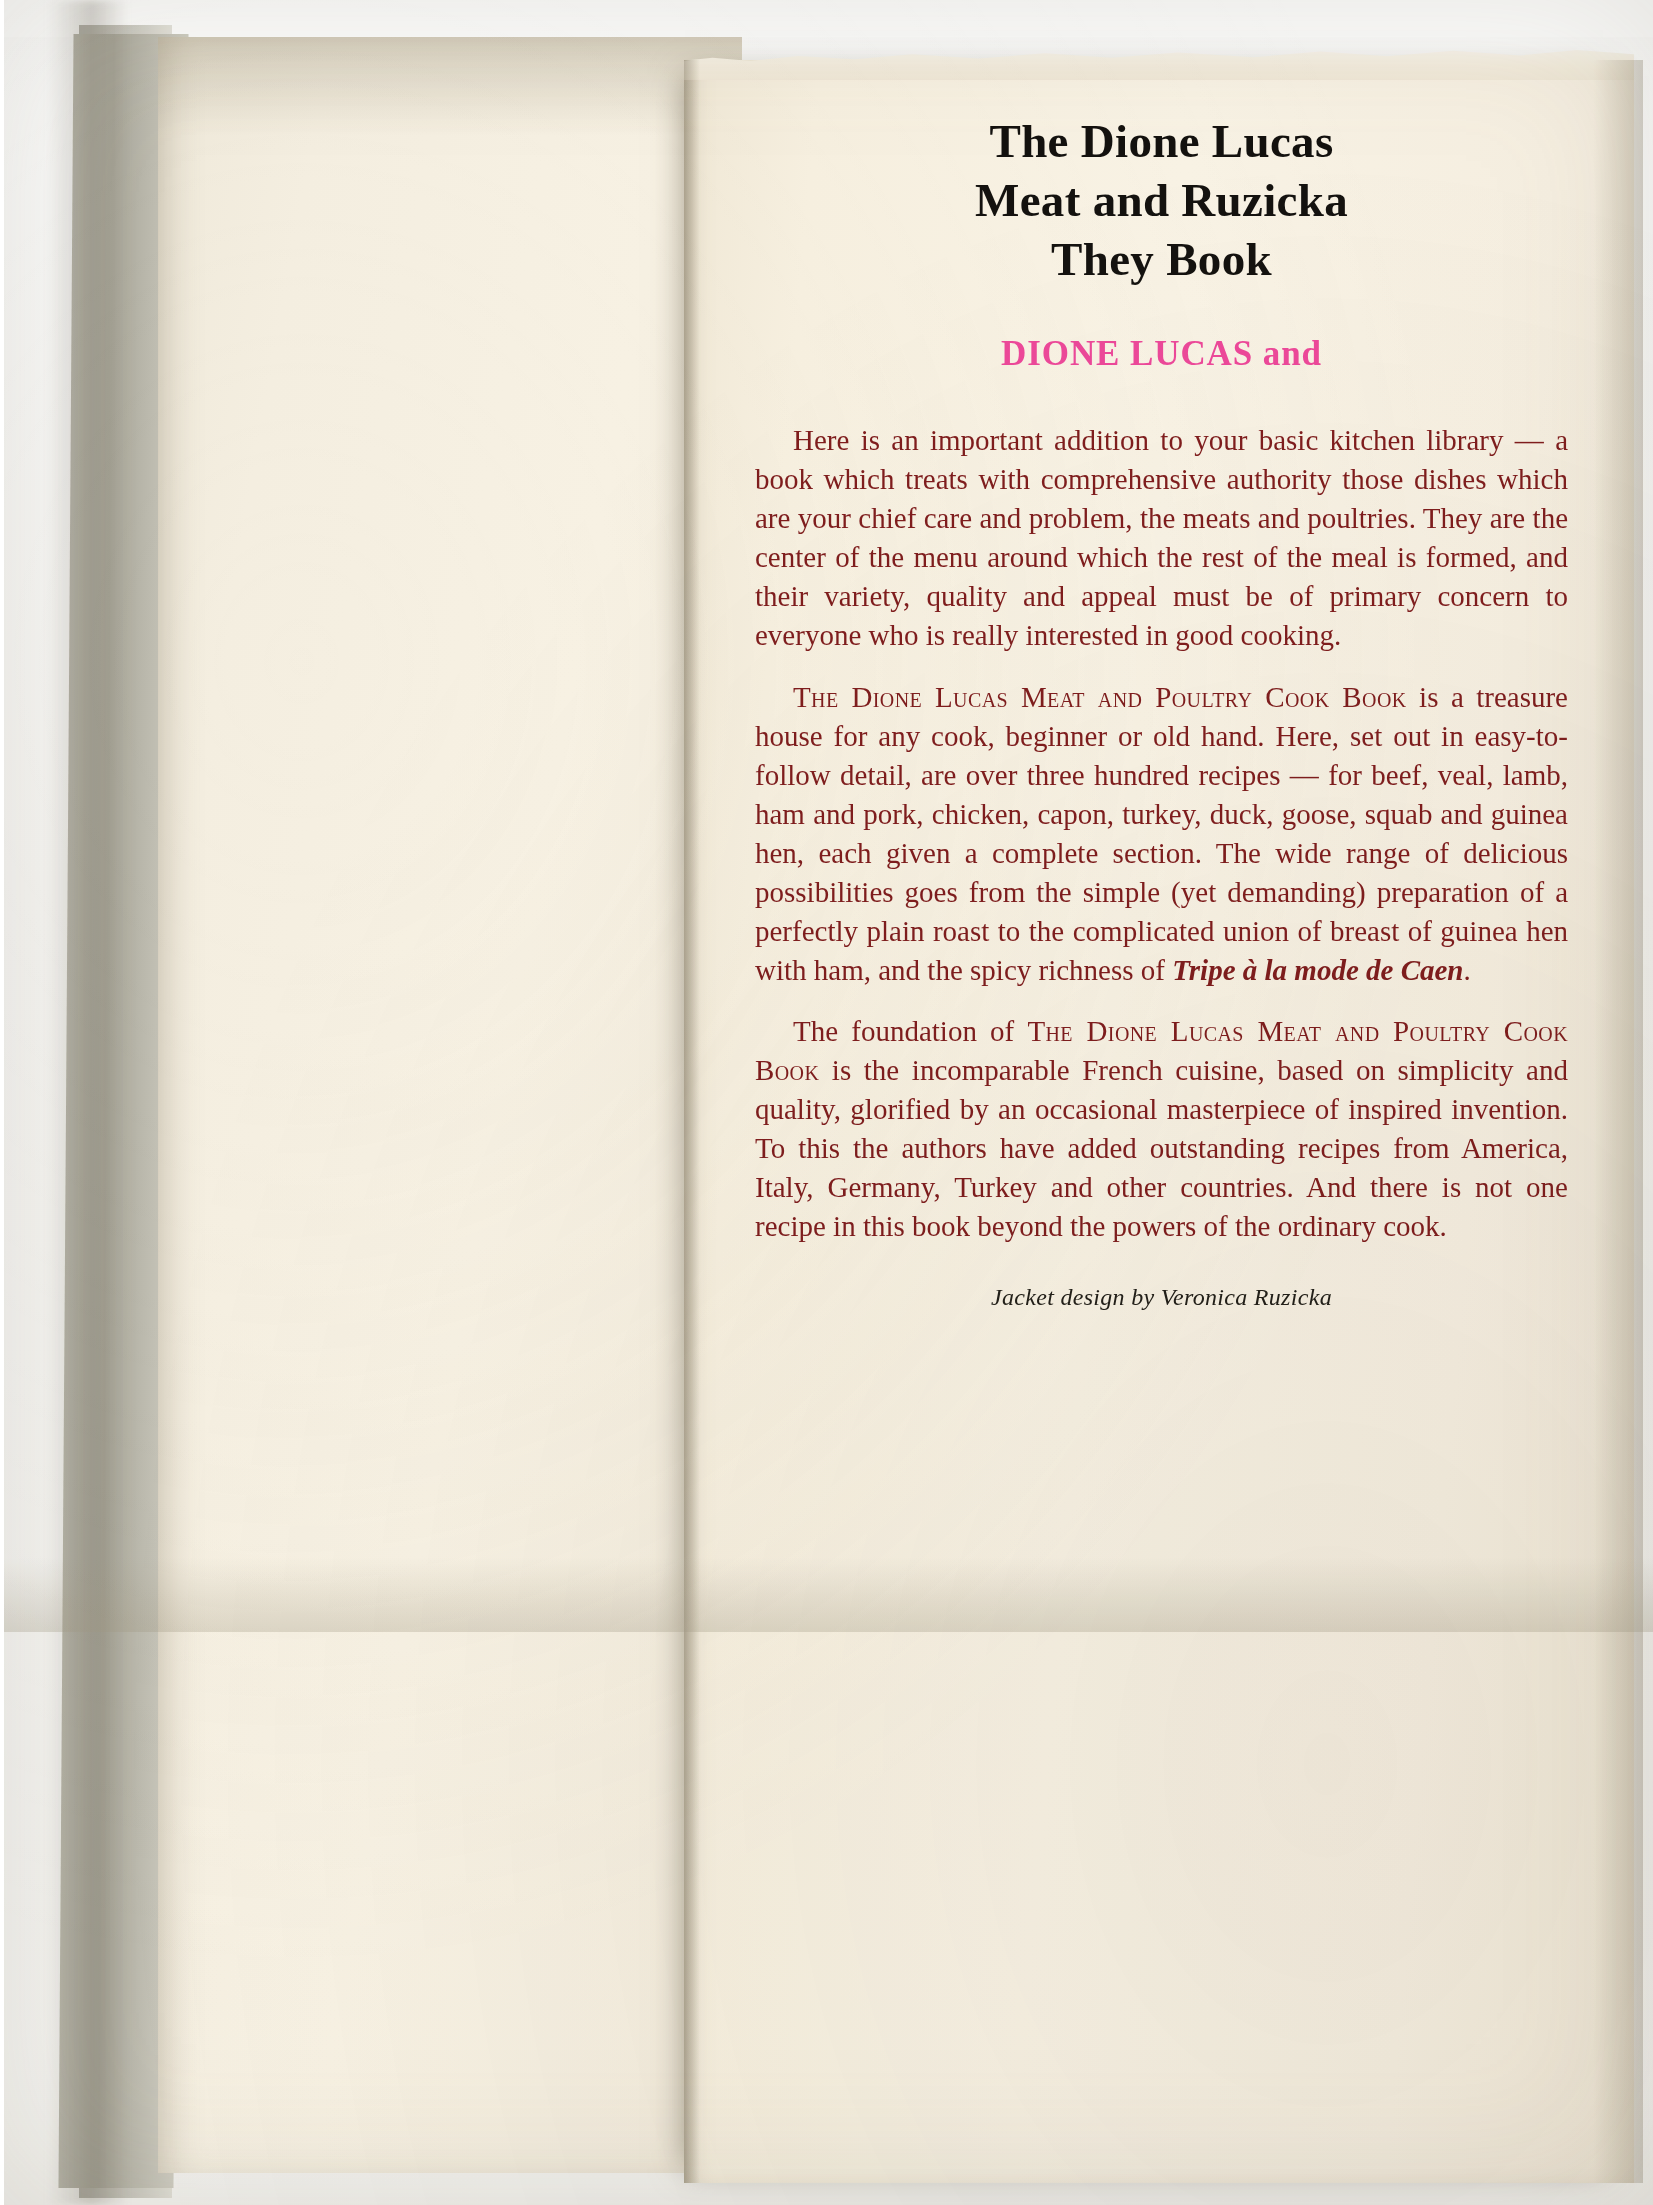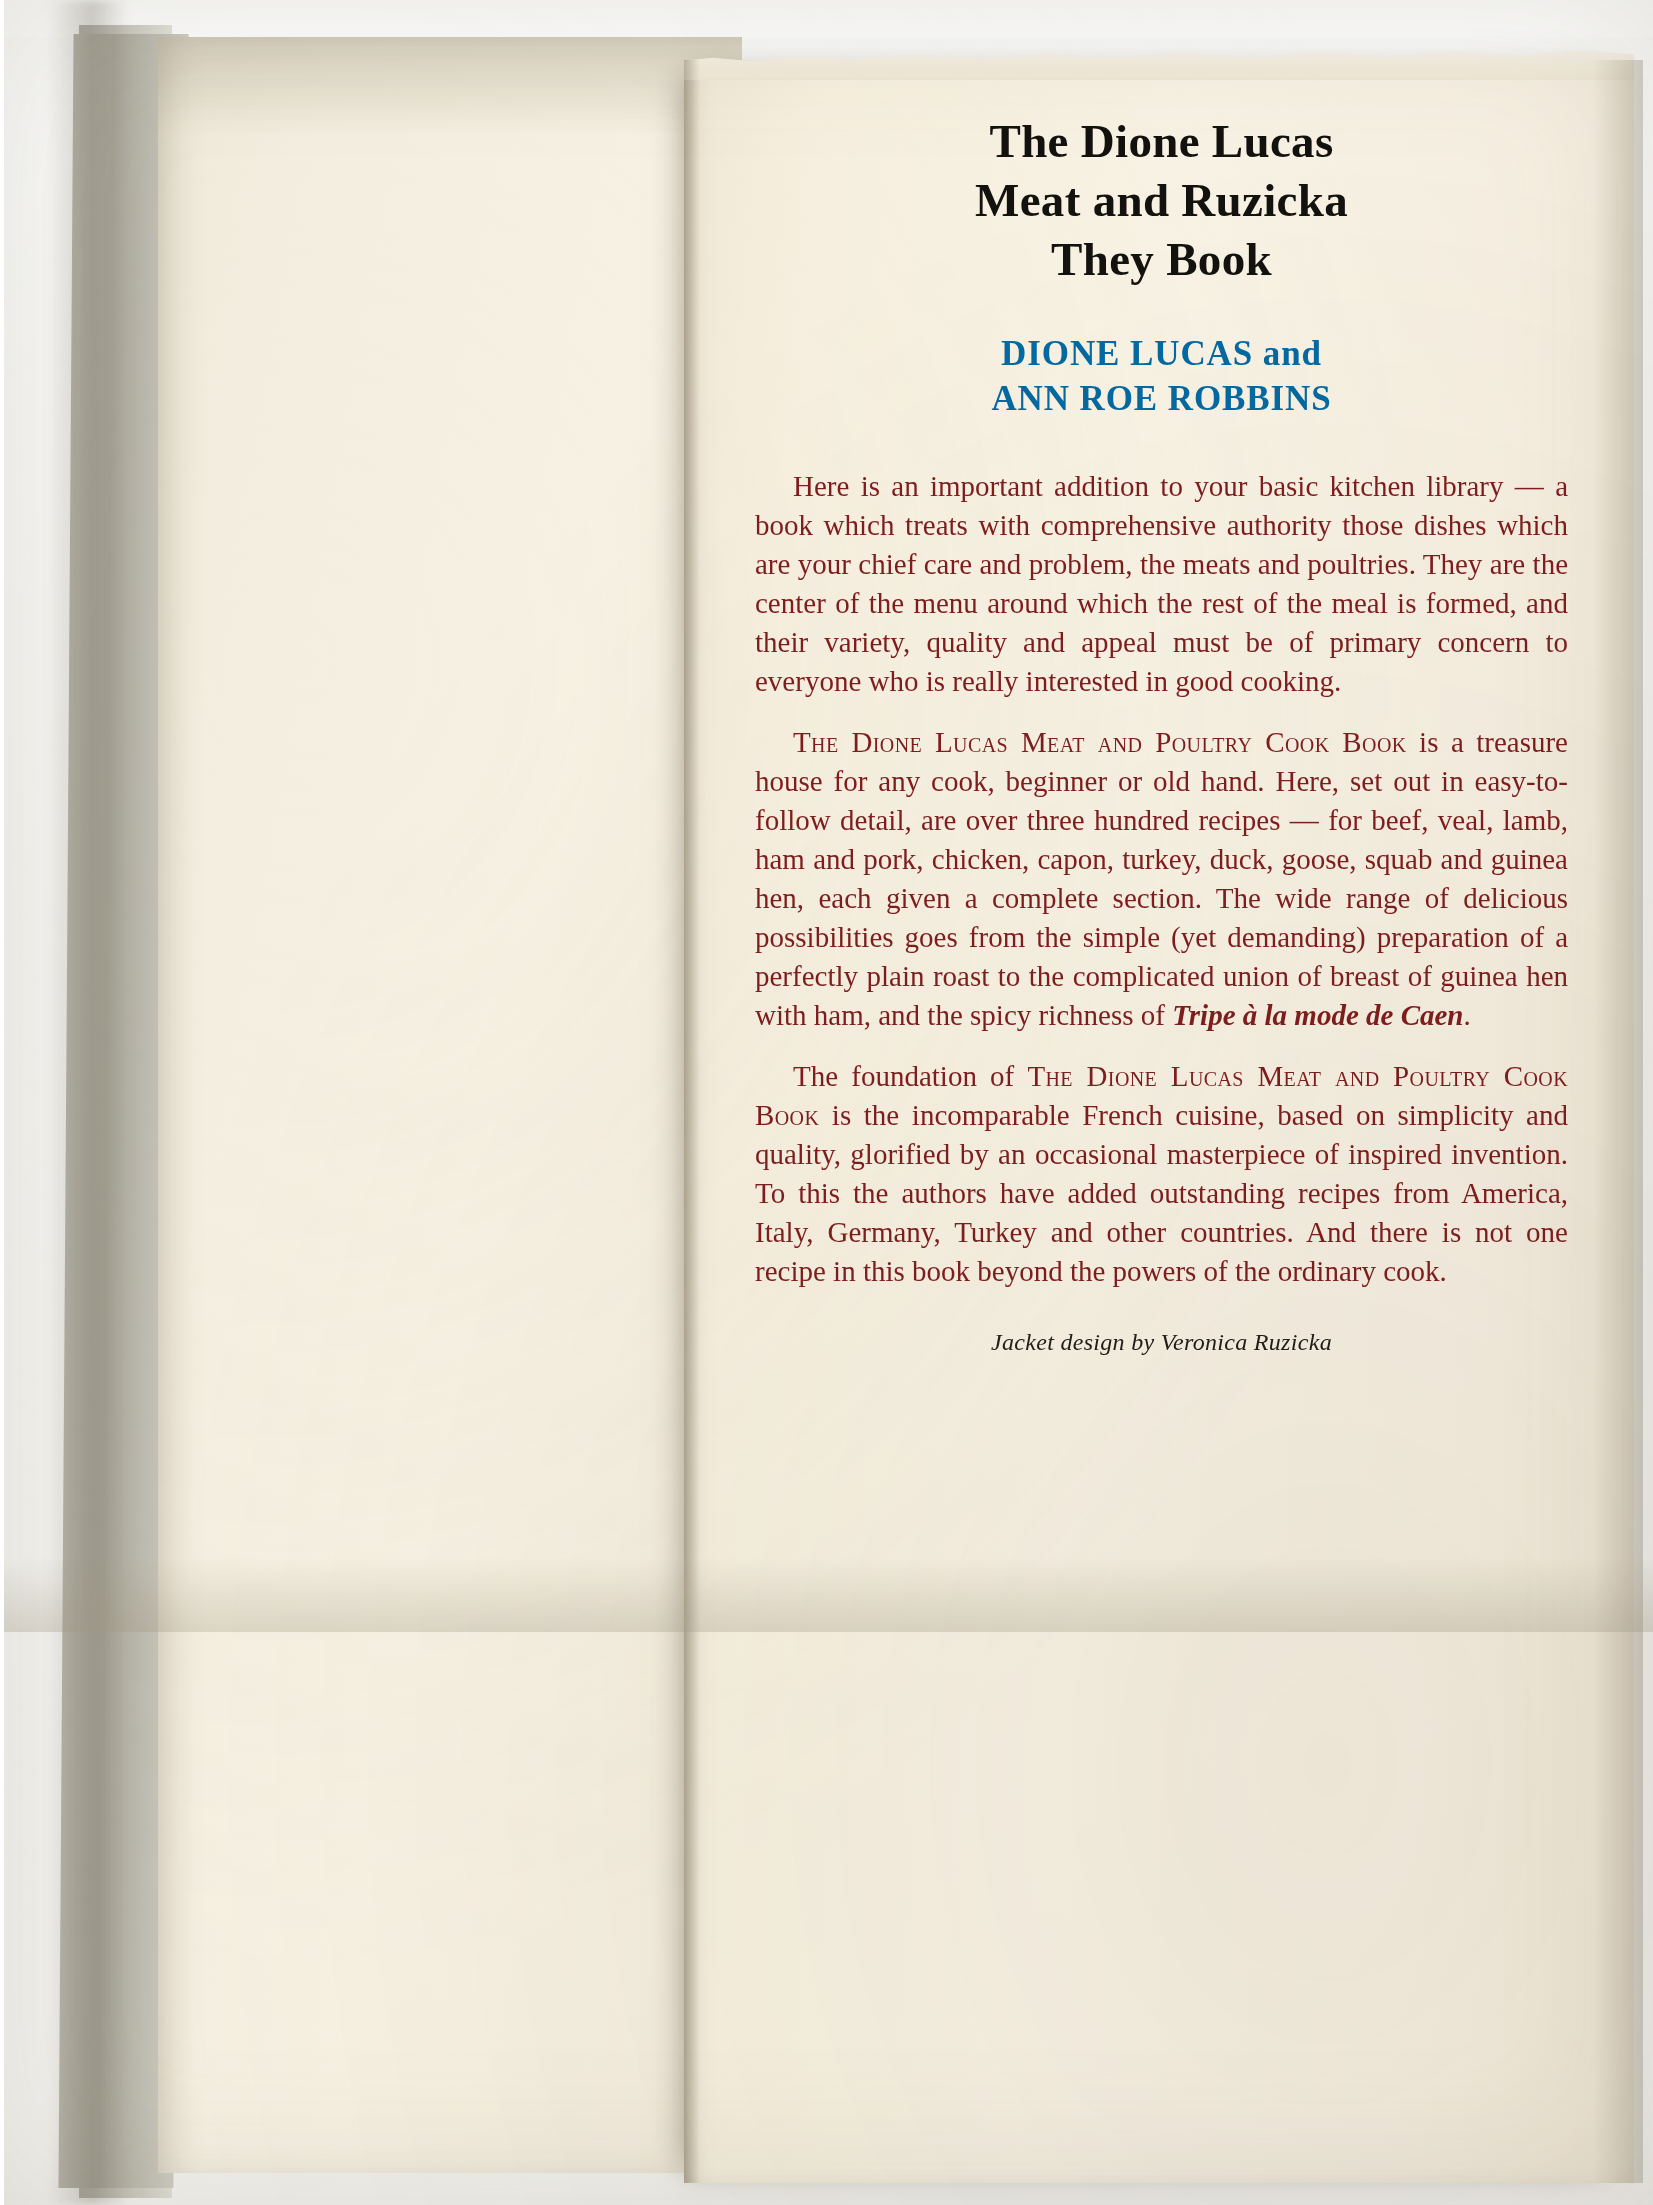--- a/index.html
+++ b/index.html
@@ -149,21 +149,21 @@
   }
   .jacket-title .line { display: block; }
 
   .authors {
     text-align: center;
     font-size: 35px;
     line-height: 1.30;
     font-weight: 700;
     letter-spacing: 0.9px;
     margin: 41px 0 0 0;
-    color: #0369a1;
+    color: #ec4899;
   }
   .authors .line { display: block; }
 
   .blurb {
     margin: 45px 0 0 0;
     font-size: 29px;
     line-height: 1.345;
     text-align: justify;
     text-justify: inter-word;
     color: #7f1d1d;
@@ -229,21 +229,20 @@
   <div class="flap-content">
 
     <div class="jacket-title">
       <span class="line">The Dione Lucas</span>
       <span class="line">Meat and Ruzicka</span>
       <span class="line">They Book</span>
     </div>
 
     <div class="authors">
       <span class="line">DIONE LUCAS and</span>
-      <span class="line">ANN ROE ROBBINS</span>
     </div>
 
     <div class="blurb">
       <p>Here is an important addition to your basic kitchen library — a book which treats with comprehensive authority those dishes which are your chief care and problem, the meats and poultries. They are the center of the menu around which the rest of the meal is formed, and their variety, quality and appeal must be of primary concern to everyone who is really interested in good cooking.</p>
 
       <p><span class="smallcaps">The Dione Lucas Meat and Poultry Cook Book</span><span> is a treasure house for any cook, beginner or old hand. Here, set out in easy-to-follow detail, are over three hundred recipes — for beef, veal, lamb, ham and pork, chicken, capon, turkey, duck, goose, squab and guinea hen, each given a complete section. The wide range of delicious possibilities goes from the simple (yet demanding) preparation of a perfectly plain roast to the complicated union of breast of guinea hen with ham, and the spicy richness of </span><span class="italic">Tripe à la mode de Caen</span><span>.</span></p>
 
       <p><span>The foundation of </span><span class="smallcaps">The Dione Lucas Meat and Poultry Cook Book</span><span> is the incomparable French cuisine, based on simplicity and quality, glorified by an occasional masterpiece of inspired invention. To this the authors have added outstanding recipes from America, Italy, Germany, Turkey and other countries. And there is not one recipe in this book beyond the powers of the ordinary cook.</span></p>
     </div>
 

